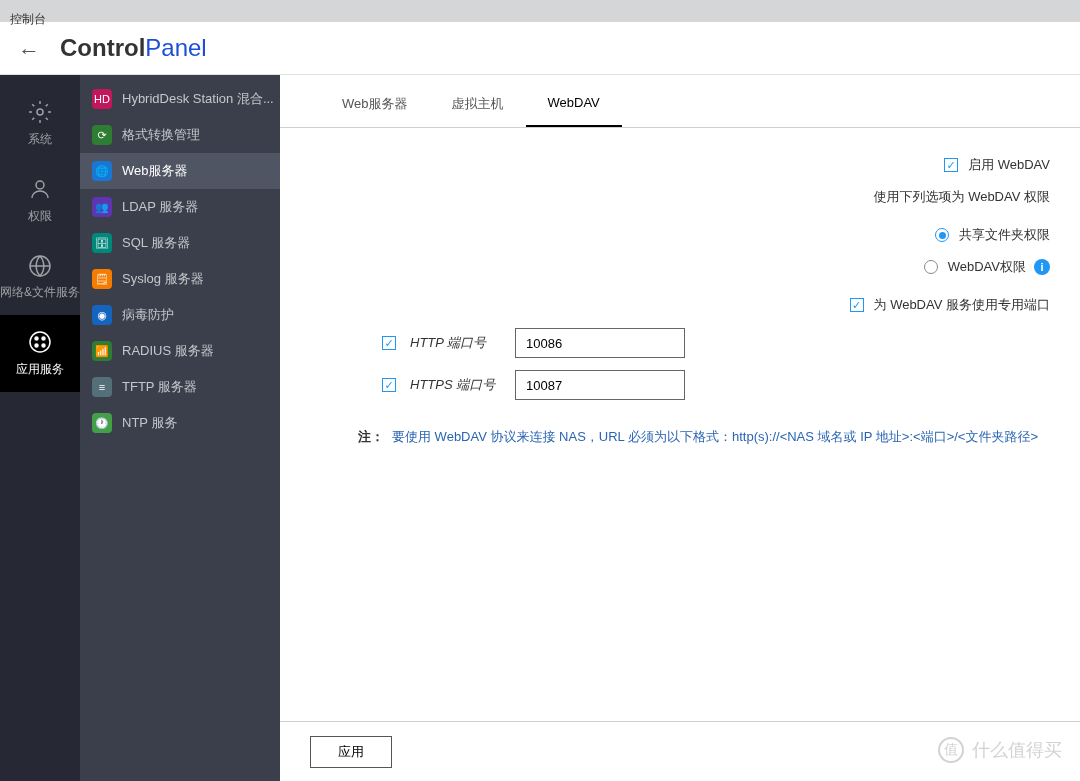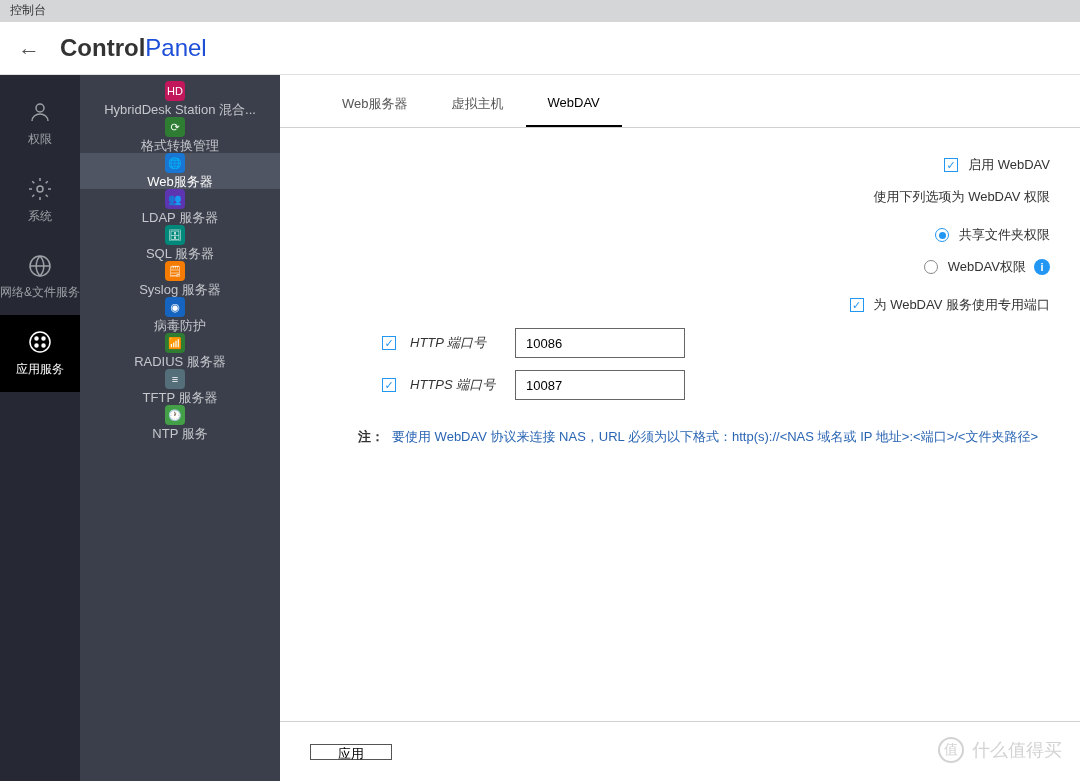--- a/index.html
+++ b/index.html
@@ -1,29 +1,29 @@
 <!DOCTYPE html>
 <html><head>
 <meta charset="utf-8">
 <style>
 * { box-sizing: border-box; margin: 0; padding: 0; }
 body { font-family: "Microsoft YaHei", "PingFang SC", sans-serif; font-size: 13px; color: #333; background: #fff; width: 1080px; height: 781px; overflow: hidden; position: relative; }
-.titlebar { background: #d5d6d8; height: 22px; padding: 2px 10px; font-size: 12px; color: #333; }
+.titlebar { background: #d5d6d8; height: 22px; padding: 11px 10px; font-size: 12px; color: #333; }
 .header { height: 53px; background: #fff; display: flex; align-items: center; padding: 0 18px; border-bottom: 1px solid #e0e0e0; }
 .back-arrow { font-size: 22px; color: #555; margin-right: 20px; cursor: pointer; }
 .header-title { font-size: 24px; color: #333; font-weight: 400; }
 .header-title .bold { font-weight: 700; }
 .header-title .light { color: #1d4ed8; font-weight: 300; }
 .body { display: flex; height: 706px; }
 .nav-rail { width: 80px; background: #262933; display: flex; flex-direction: column; padding-top: 10px; }
 .nav-rail-item { display: flex; flex-direction: column; align-items: center; padding: 14px 0; color: #9ea0a6; font-size: 12px; cursor: pointer; }
 .nav-rail-item.active { background: #000000; color: #fff; text-align: right; }
 .nav-rail-item .rail-icon { width: 26px; height: 26px; margin-bottom: 6px; display: flex; align-items: center; justify-content: center; }
 .sidebar { width: 200px; background: #3a3f4b; color: #c5c7cc; padding-top: 6px; }
-.sidebar-item { display: flex; align-items: center; height: 36px; padding: 0 12px; cursor: pointer; font-size: 13px; white-space: nowrap; overflow: hidden; text-overflow: ellipsis; flex-direction: column; }
+.sidebar-item { display: flex; align-items: center; height: 36px; padding: 0 12px; cursor: pointer; font-size: 13px; white-space: nowrap; overflow: hidden; text-overflow: ellipsis; }
 .sidebar-item.active { background: #4f5562; color: #fff; }
 .side-icon { width: 20px; height: 20px; margin-right: 10px; border-radius: 4px; display: inline-flex; align-items: center; justify-content: center; font-size: 11px; color: #fff; flex-shrink: 0; }
 .main { flex: 1; background: #fff; display: flex; flex-direction: column; }
 .tabs { display: flex; border-bottom: 1px solid #d0d0d0; margin-top: 8px; padding-left: 40px; }
 .tab { padding: 12px 22px; font-size: 13px; color: #555; cursor: pointer; border-bottom: 2px solid transparent; }
 .tab.active { color: #000; border-bottom-color: #000; font-weight: 500; }
 .content { flex: 1; padding: 28px 30px 0 30px; overflow: auto; }
 .form-row { display: flex; align-items: center; margin-bottom: 14px; font-size: 13px; justify-content: flex-end; }
 .form-row.indent1 { margin-left: 22px; }
 .checkbox { width: 14px; height: 14px; border: 1px solid #2196f3; margin-right: 10px; display: inline-flex; align-items: center; justify-content: center; color: #2196f3; font-size: 11px; flex-shrink: 0; cursor: pointer; }
@@ -33,21 +33,21 @@
 .radio.checked::after { content: ""; width: 7px; height: 7px; background: #2196f3; border-radius: 50%; }
 .info-icon { width: 16px; height: 16px; background: #2196f3; color: #fff; border-radius: 50%; display: inline-flex; align-items: center; justify-content: center; font-size: 11px; font-weight: bold; margin-left: 8px; cursor: pointer; }
 .port-row { display: flex; align-items: center; margin-bottom: 12px; margin-left: 72px; }
 .port-row .checkbox { margin-right: 14px; }
 .port-label { width: 105px; font-size: 13px; font-style: italic; }
 .port-input { width: 170px; height: 30px; border: 1px solid #666; padding: 10px 10px; font-size: 13px; }
 .note { margin-top: 28px; margin-left: 48px; font-size: 13px; }
 .note .label { color: #333; font-weight: bold; margin-right: 8px; }
 .note .link { color: #2a65b3; }
 .footer { height: 60px; border-top: 1px solid #d0d0d0; display: flex; align-items: center; padding: 0 30px; }
-.apply-btn { width: 82px; height: 16px; border: 1px solid #555; background: #fff; font-size: 13px; cursor: pointer; }
+.apply-btn { width: 82px; height: 32px; border: 1px solid #555; background: #fff; font-size: 13px; cursor: pointer; }
 .watermark { position: absolute; right: 18px; bottom: 18px; display: flex; align-items: center; color: #c0c0c0; font-size: 18px; opacity: 0.7; }
 .watermark-badge { width: 26px; height: 26px; border: 2px solid #c0c0c0; border-radius: 50%; display: flex; align-items: center; justify-content: center; font-size: 14px; margin-right: 8px; }
 svg { display: block; }
 </style>
 </head>
 <body>
 
 <div class="titlebar">
   <span>控制台</span>
 </div>
@@ -57,34 +57,34 @@
   <span class="header-title">
     <span class="bold">Control</span><span class="light">Panel</span>
   </span>
 </div>
 
 <div class="body">
   <div class="nav-rail">
     <div class="nav-rail-item">
       <span class="rail-icon">
           <svg width="24" height="24" viewBox="0 0 24 24" fill="none" stroke="#9ea0a6" stroke-width="1.5">
+            <circle cx="12" cy="12" r="3"></circle>
+            <path d="M12 1v3m0 16v3M4.2 4.2l2.1 2.1m11.4 11.4l2.1 2.1M1 12h3m16 0h3M4.2 19.8l2.1-2.1m11.4-11.4l2.1-2.1"></path>
+          </svg>
+        </span>
+      <span>系统</span>
+    </div>
+    <div class="nav-rail-item">
+      <span class="rail-icon">
+          <svg width="24" height="24" viewBox="0 0 24 24" fill="none" stroke="#9ea0a6" stroke-width="1.5">
             <circle cx="12" cy="8" r="4"></circle>
             <path d="M4 21c0-4 3.6-7 8-7s8 3 8 7"></path>
           </svg>
         </span>
       <span>权限</span>
-    </div>
-    <div class="nav-rail-item">
-      <span class="rail-icon">
-          <svg width="24" height="24" viewBox="0 0 24 24" fill="none" stroke="#9ea0a6" stroke-width="1.5">
-            <circle cx="12" cy="12" r="3"></circle>
-            <path d="M12 1v3m0 16v3M4.2 4.2l2.1 2.1m11.4 11.4l2.1 2.1M1 12h3m16 0h3M4.2 19.8l2.1-2.1m11.4-11.4l2.1-2.1"></path>
-          </svg>
-        </span>
-      <span>系统</span>
     </div>
     <div class="nav-rail-item">
       <span class="rail-icon">
           <svg width="24" height="24" viewBox="0 0 24 24" fill="none" stroke="#9ea0a6" stroke-width="1.5">
             <circle cx="12" cy="12" r="10"></circle>
             <path d="M2 12h20M12 2a15 15 0 010 20M12 2a15 15 0 000 20"></path>
           </svg>
         </span>
       <span style="text-align:center;line-height:1.3">网络&amp;文件服务</span>
     </div>

